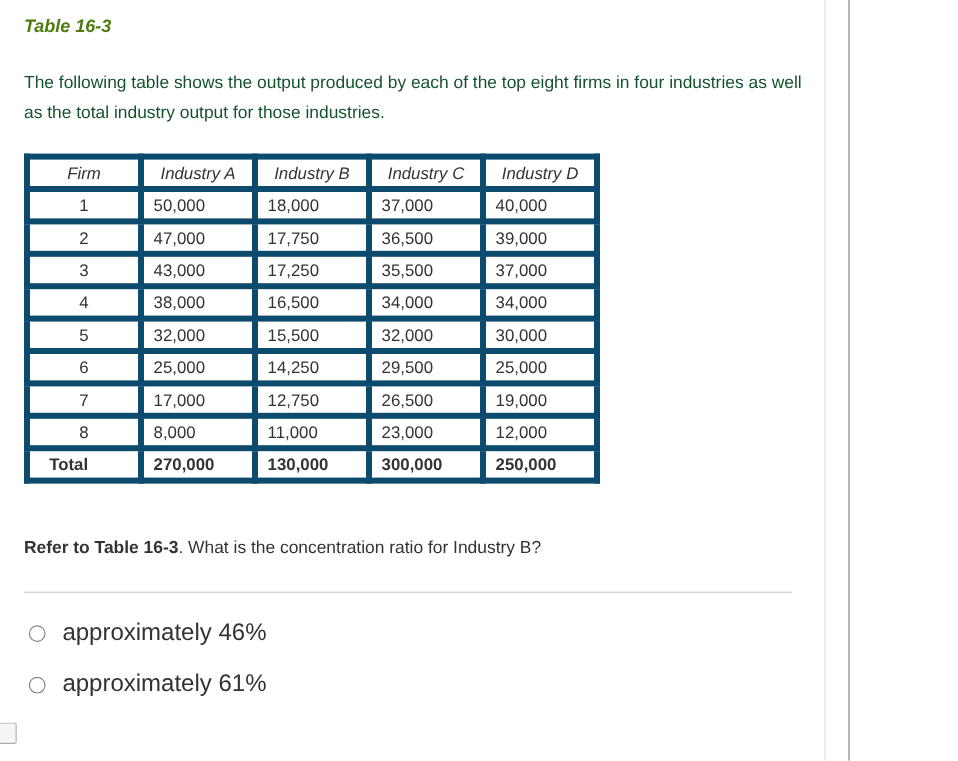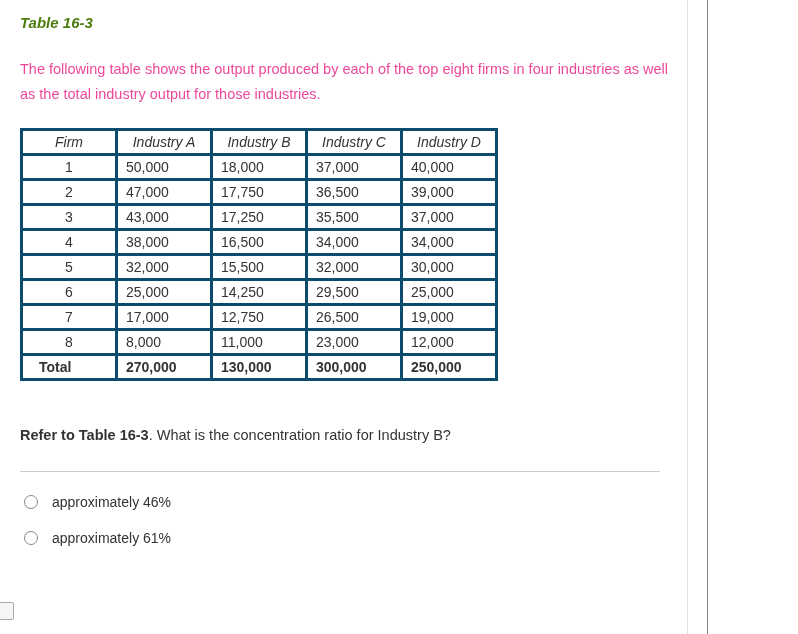--- a/index.html
+++ b/index.html
@@ -34,32 +34,32 @@
     .table-title {
       font-style: italic;
       font-weight: 600;
       font-size: 15px;
       color: #4d7c0f;
       margin-bottom: 26px;
     }
     .description {
       font-size: 14.5px;
       line-height: 1.7;
-      color: #ec4899;
+      color: #14532d;
       margin-bottom: 22px;
       max-width: 660px;
     }
     .data-table {
       border-collapse: collapse;
       margin-bottom: 46px;
       border: 1.5px solid #000;
     }
     .data-table th,
     .data-table td {
-      border: 3px solid #0c4a6e;
+      border: 5px solid #0c4a6e;
       padding: 3px 8px;
       font-size: 14px;
       height: 24px;
     }
     .data-table th {
       font-style: italic;
       font-weight: 400;
       text-align: center;
       width: 95px;
     }
@@ -100,21 +100,21 @@
     }
     .radio {
       width: 14px;
       height: 14px;
       border: 1.5px solid #888;
       border-radius: 50%;
       margin-right: 14px;
       flex-shrink: 0;
     }
     .option-label {
-      font-size: 14px;
+      font-size: 20px;
       color: #333;
     }
     .hr-line {
       border-top: 1px solid #ccc;
       margin: 14px 0 22px 0;
       max-width: 640px;
     }
     .page-indicator {
       position: absolute;
       left: 0;

